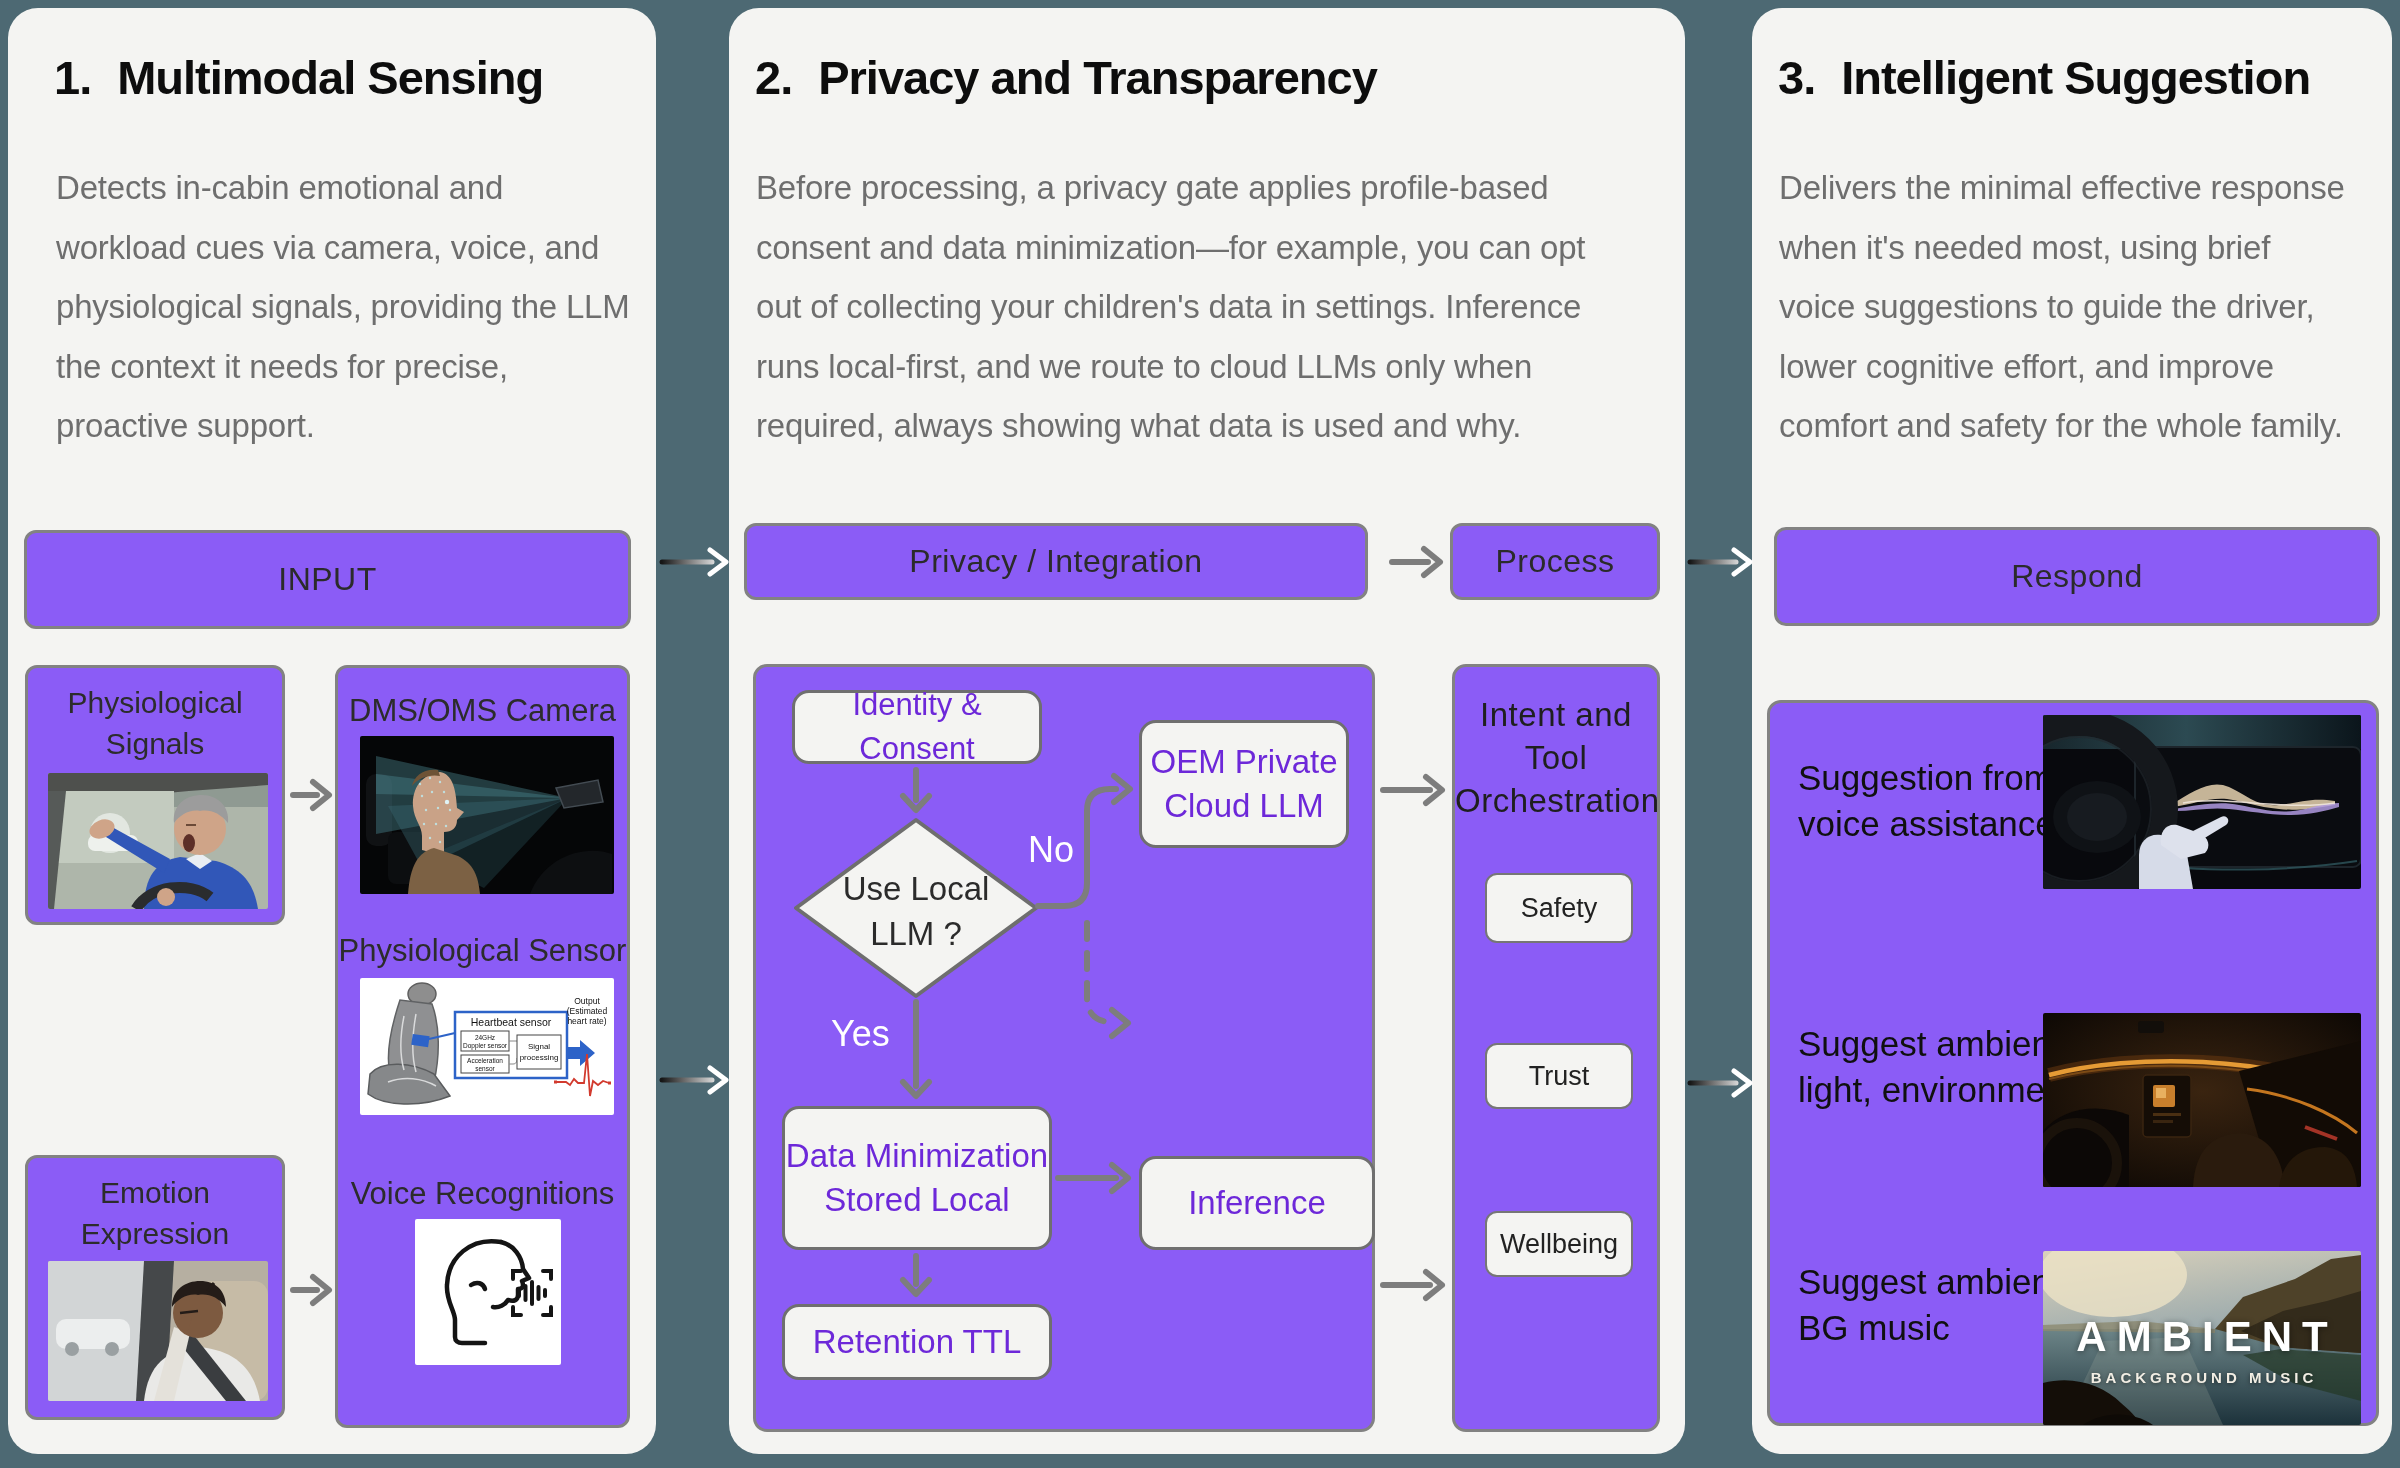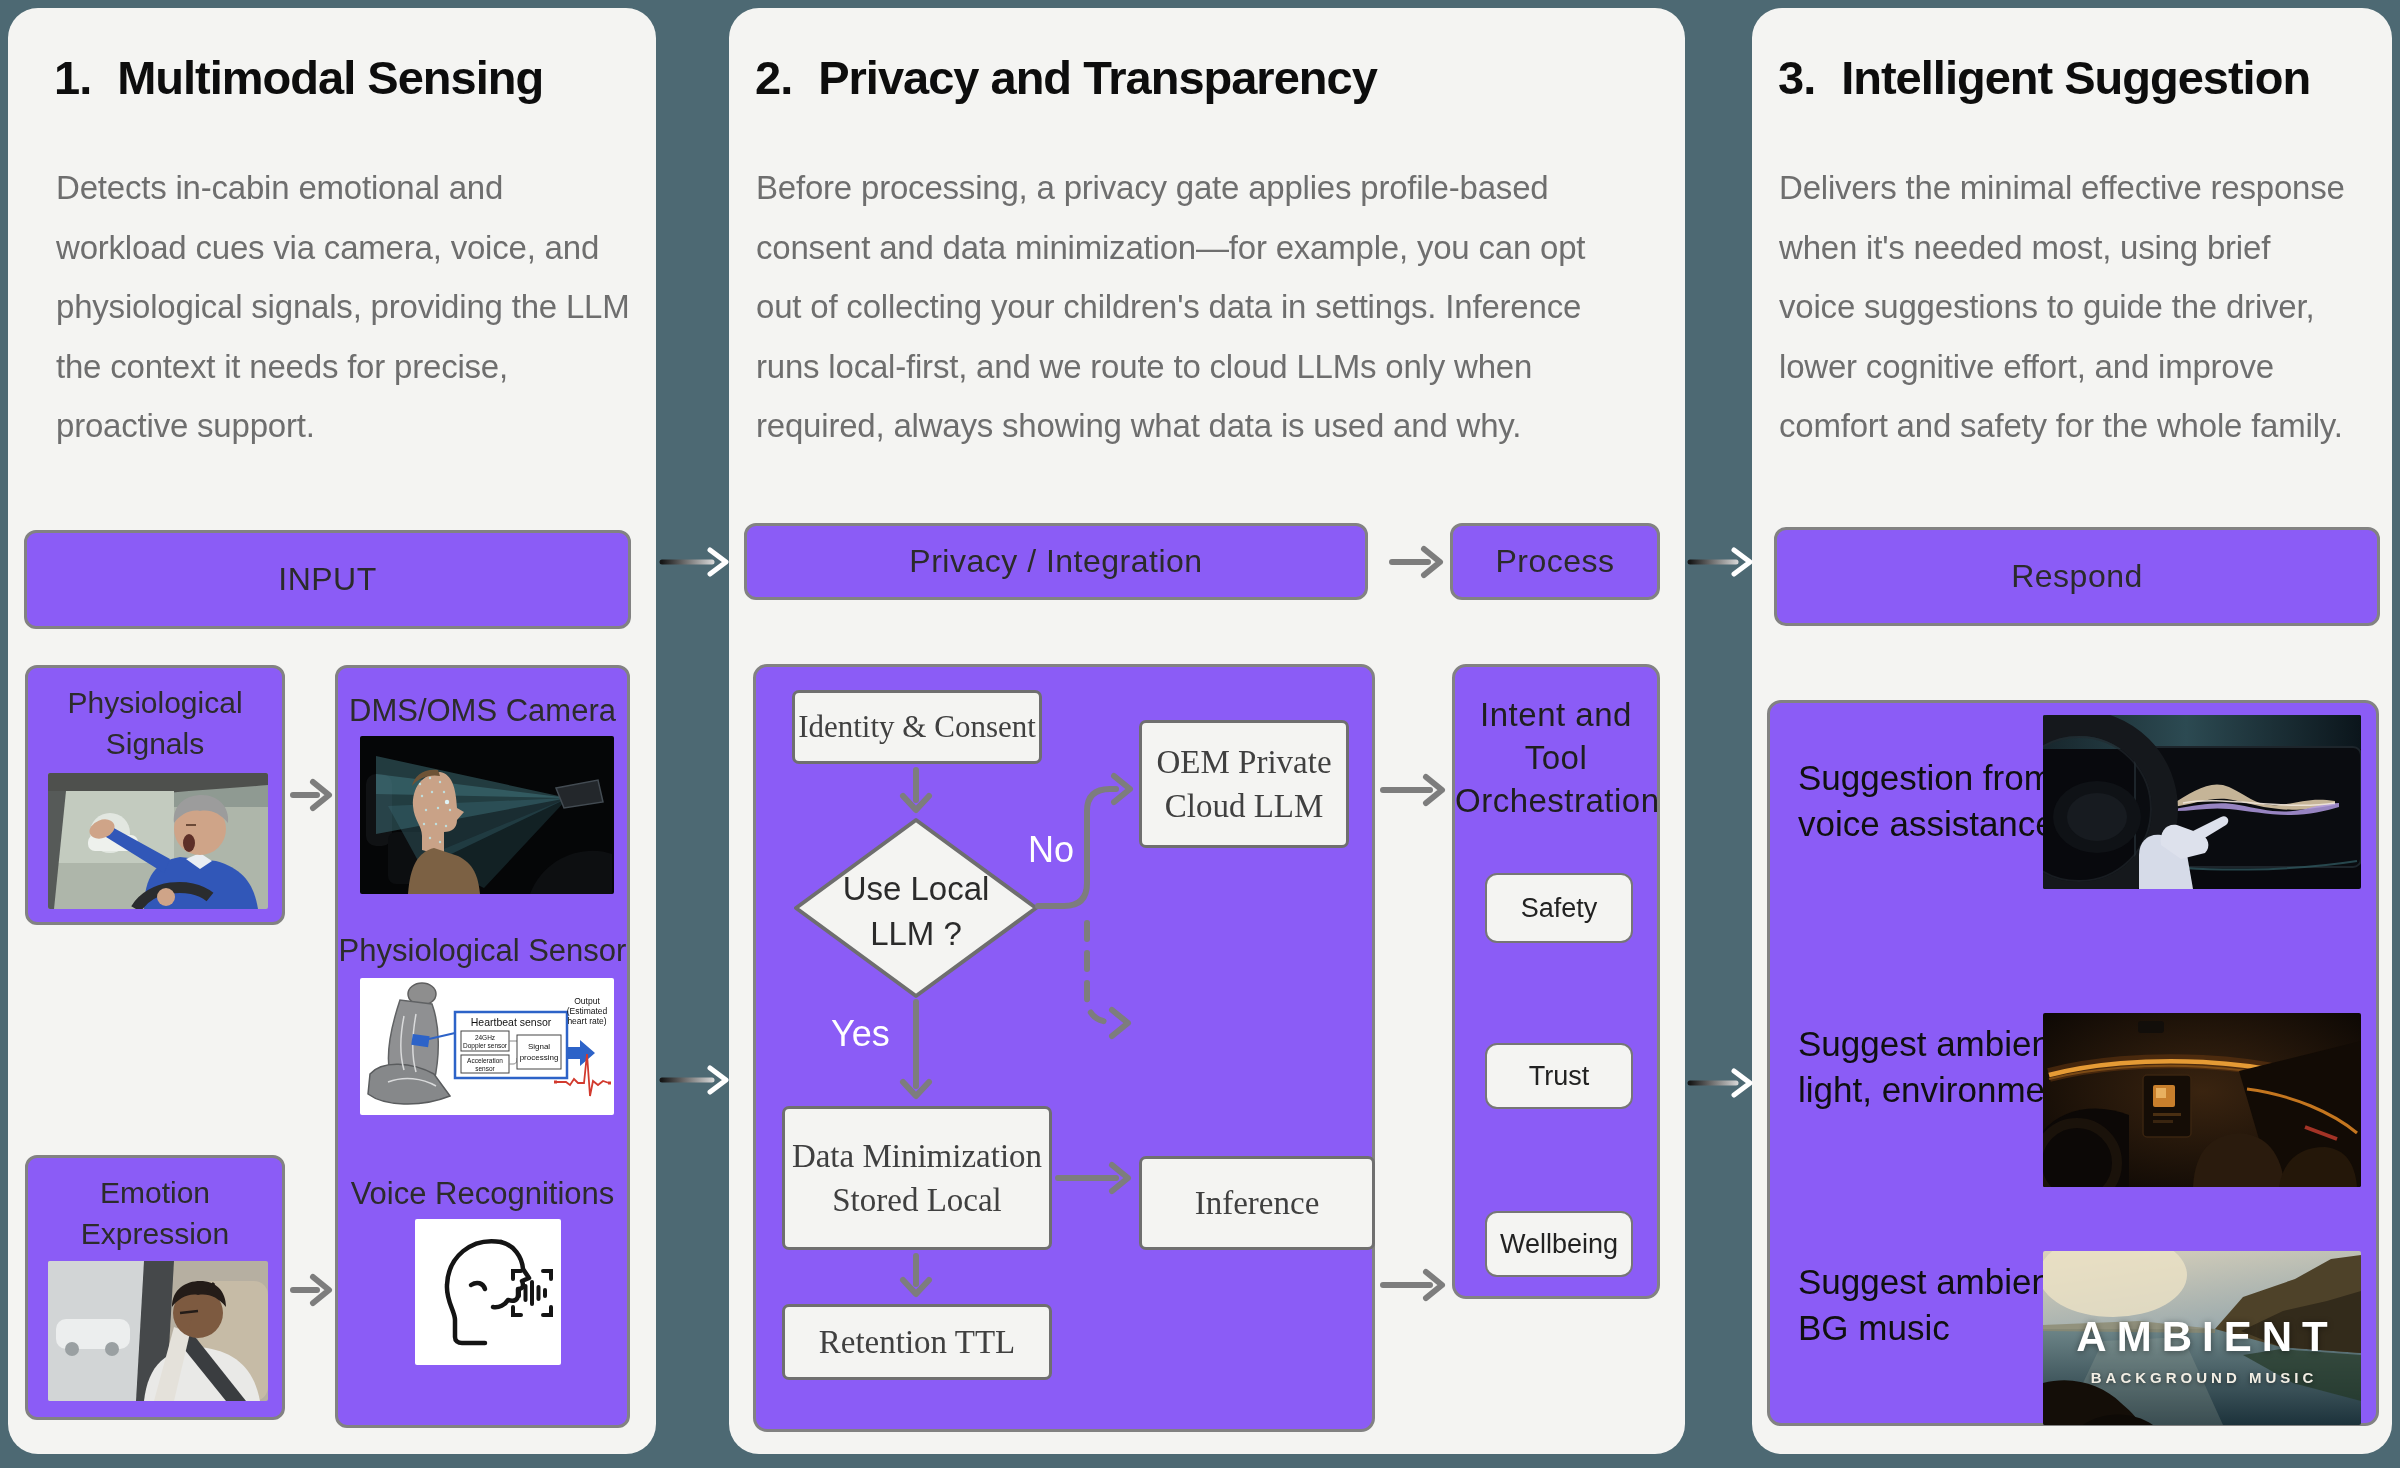--- a/index.html
+++ b/index.html
@@ -24,23 +24,23 @@
   }
   .pill{
     display:flex;align-items:center;justify-content:center;
     font-size:32px;color:#2b2b2b;letter-spacing:0.5px;
   }
   .boxcap{
     position:absolute;left:0;right:0;text-align:center;
     font-size:30px;color:#2c2c2c;line-height:41px;
   }
   .node{
-    position:absolute;border:3px solid #6f6f6f;border-radius:7px;box-sizing:border-box;background:#f4f4f2;
+    position:absolute;border:3px solid #6f6f6f;border-radius:17px;box-sizing:border-box;background:#f4f4f2;
     display:flex;flex-direction:column;align-items:center;justify-content:center;
-    font-size:33px;color:#404040;line-height:44px;text-align:center;z-index:2;font-family:Liberation Serif, serif;
+    font-size:33px;color:#6d28d9;line-height:44px;text-align:center;z-index:2;
   }
   .flowlabel{position:absolute;z-index:20;font-size:36px;color:#ffffff;line-height:40px;}
   .dlabel{
     position:absolute;z-index:20;text-align:center;font-size:33px;color:#2b2b2b;line-height:45px;
   }
   .orch-title{
     position:absolute;left:0;right:0;top:26px;text-align:center;
     font-size:33px;color:#1f1f1f;line-height:43px;letter-spacing:0.5px;
   }
   .orch-item{
@@ -279,21 +279,21 @@
     <div>Data Minimization</div>
     <div>Stored Local</div>
   </div>
   <div class="node" style="left:410px;top:1148px;width:236px;height:94px">
     <div>Inference</div>
   </div>
   <div class="node" style="left:53px;top:1296px;width:270px;height:76px">
     <div>Retention TTL</div>
   </div>
 
-  <div class="obox" style="left:723px;top:656px;width:208px;height:635px;border-radius:14px">
+  <div class="obox" style="left:723px;top:656px;width:208px;height:768px;border-radius:14px">
     <div class="orch-title">
       <div>Intent and</div>
       <div>Tool</div>
       <div>Orchestration</div>
     </div>
     <div class="orch-item" style="top:206px;height:70px">Safety</div>
     <div class="orch-item" style="top:376px;height:66px">Trust</div>
     <div class="orch-item" style="top:544px;height:66px">Wellbeing</div>
   </div>
 </div>

